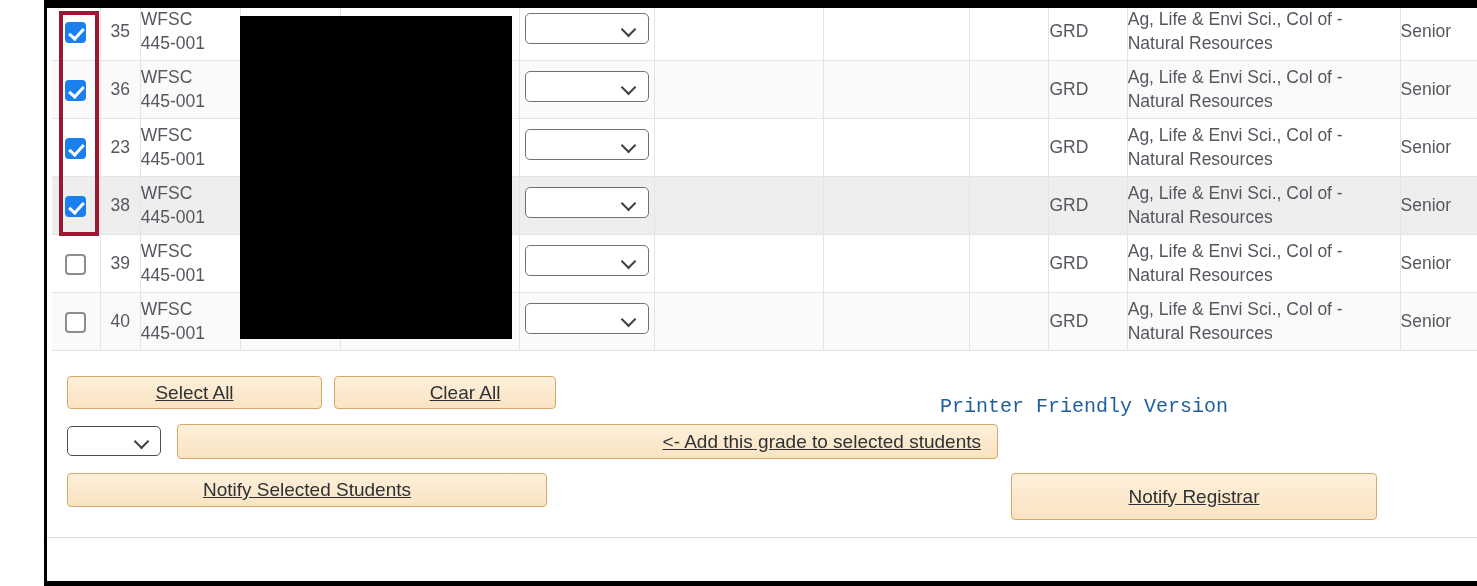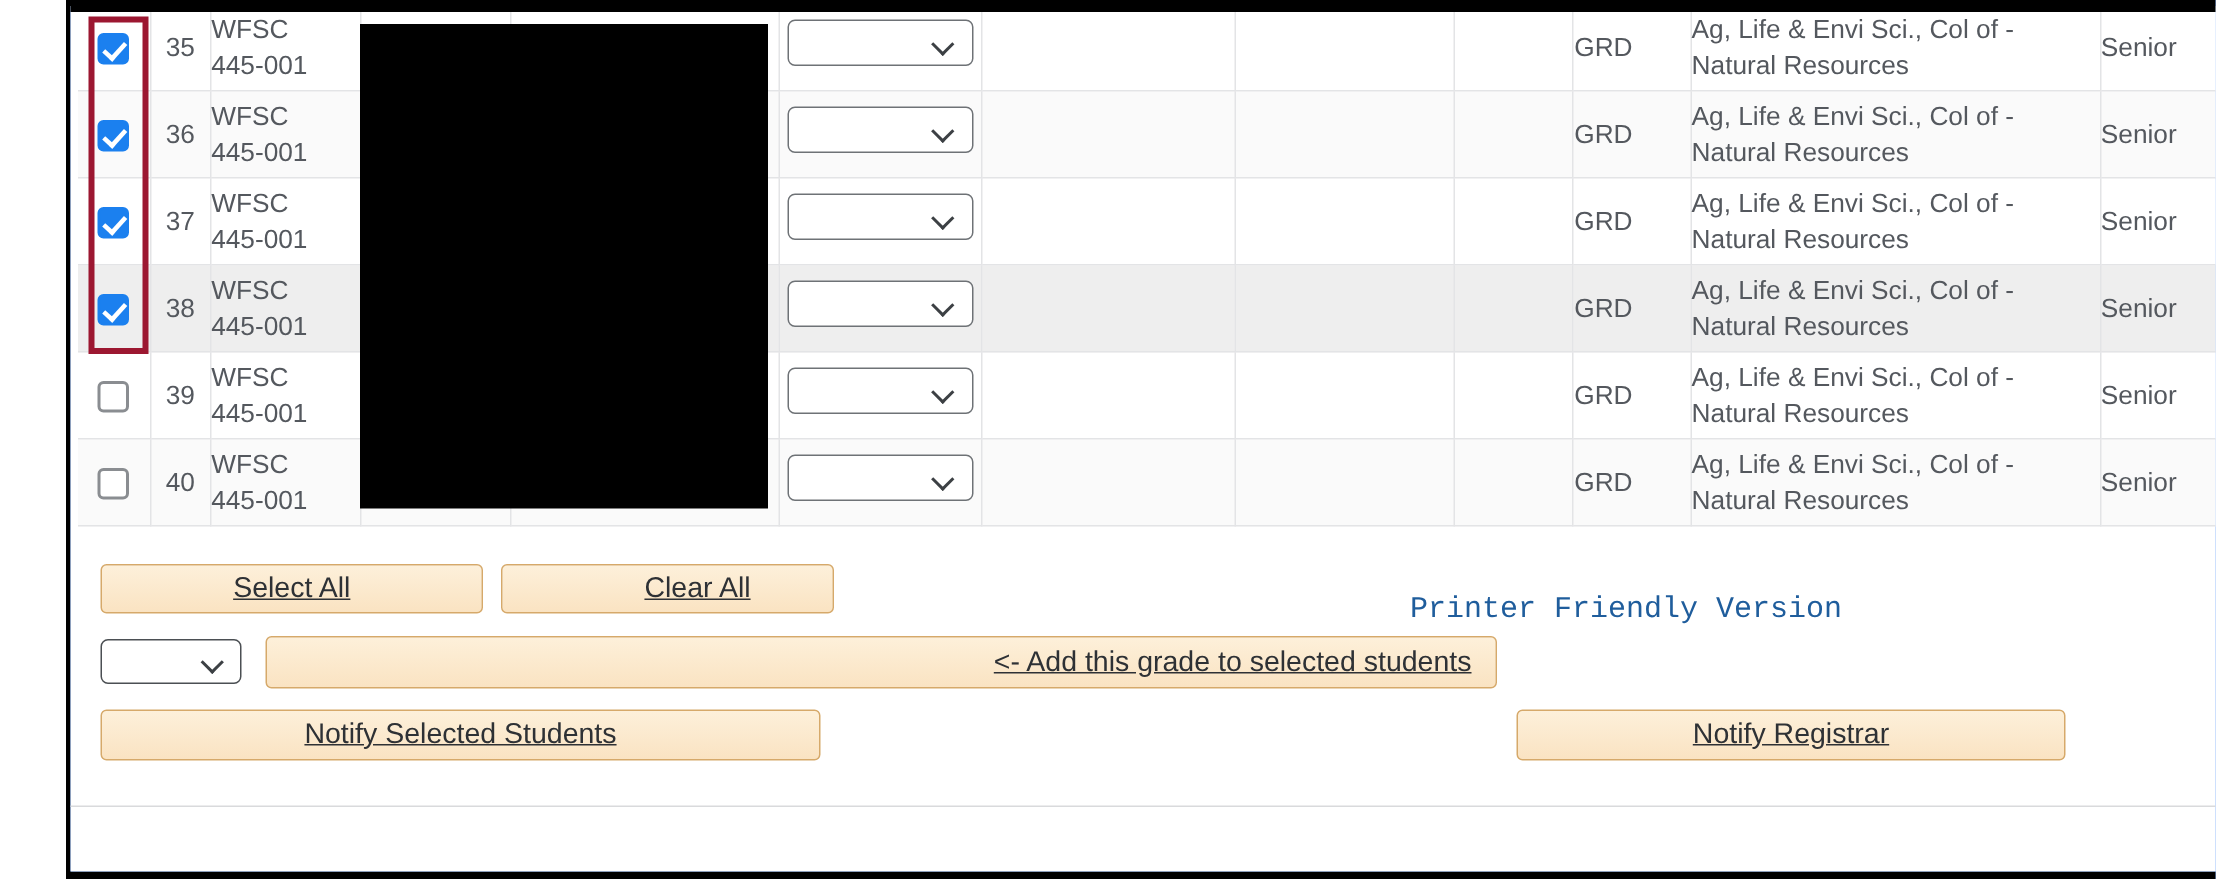--- a/index.html
+++ b/index.html
@@ -179,21 +179,21 @@
     overflow: hidden;
     text-decoration: underline;
   }
   .btn.right { justify-content: flex-end; padding-right: 16px; padding-left: 20px; }
 
   #btn-select-all   { left: 20px;  top: 372px; width: 255px; height: 33px; }
   #btn-clear-all    { left: 287px; top: 372px; width: 222px; height: 33px; padding-left: 40px; }
   #btn-add-grade    { left: 130px; top: 420px; width: 821px; height: 35px; }
   #btn-notify-sel   { left: 20px;  top: 469px; width: 480px; height: 34px; text-align: center; }
   #btn-notify-all   { left: 523px; top: 469px; width: 431px; height: 34px; }
-  #btn-notify-reg   { left: 964px; top: 469px; width: 366px; height: 34px; }
+  #btn-notify-reg   { left: 964px; top: 469px; width: 366px; height: 47px; }
   #btn-save         { left: 1057px; top: 543px; width: 145px; height: 35px; }
 
   .grade-select {
     position: absolute;
     left: 20px; top: 422px;
     width: 94px; height: 30px;
     box-sizing: border-box;
     border: 1px solid #4b4f53;
     border-radius: 5px;
     background: #ffffff;
@@ -258,21 +258,21 @@
               <td class="c-grade"><span class="sel"></span></td>
               <td class="c-b1"></td>
               <td class="c-b2"></td>
               <td class="c-b3"></td>
               <td class="c-grd">GRD</td>
               <td class="c-col">Ag, Life &amp; Envi Sci., Col of -<br>Natural Resources</td>
               <td class="c-class">Senior</td>
             </tr>
             <tr>
               <td class="c-check"><span class="cb on"></span></td>
-              <td class="c-num">37</td>
+              <td class="c-num">23</td>
               <td class="c-course">WFSC<br>445-001</td>
               <td class="c-name"></td>
               <td class="c-id"></td>
               <td class="c-grade"><span class="sel"></span></td>
               <td class="c-b1"></td>
               <td class="c-b2"></td>
               <td class="c-b3"></td>
               <td class="c-grd">GRD</td>
               <td class="c-col">Ag, Life &amp; Envi Sci., Col of -<br>Natural Resources</td>
               <td class="c-class">Senior</td>

